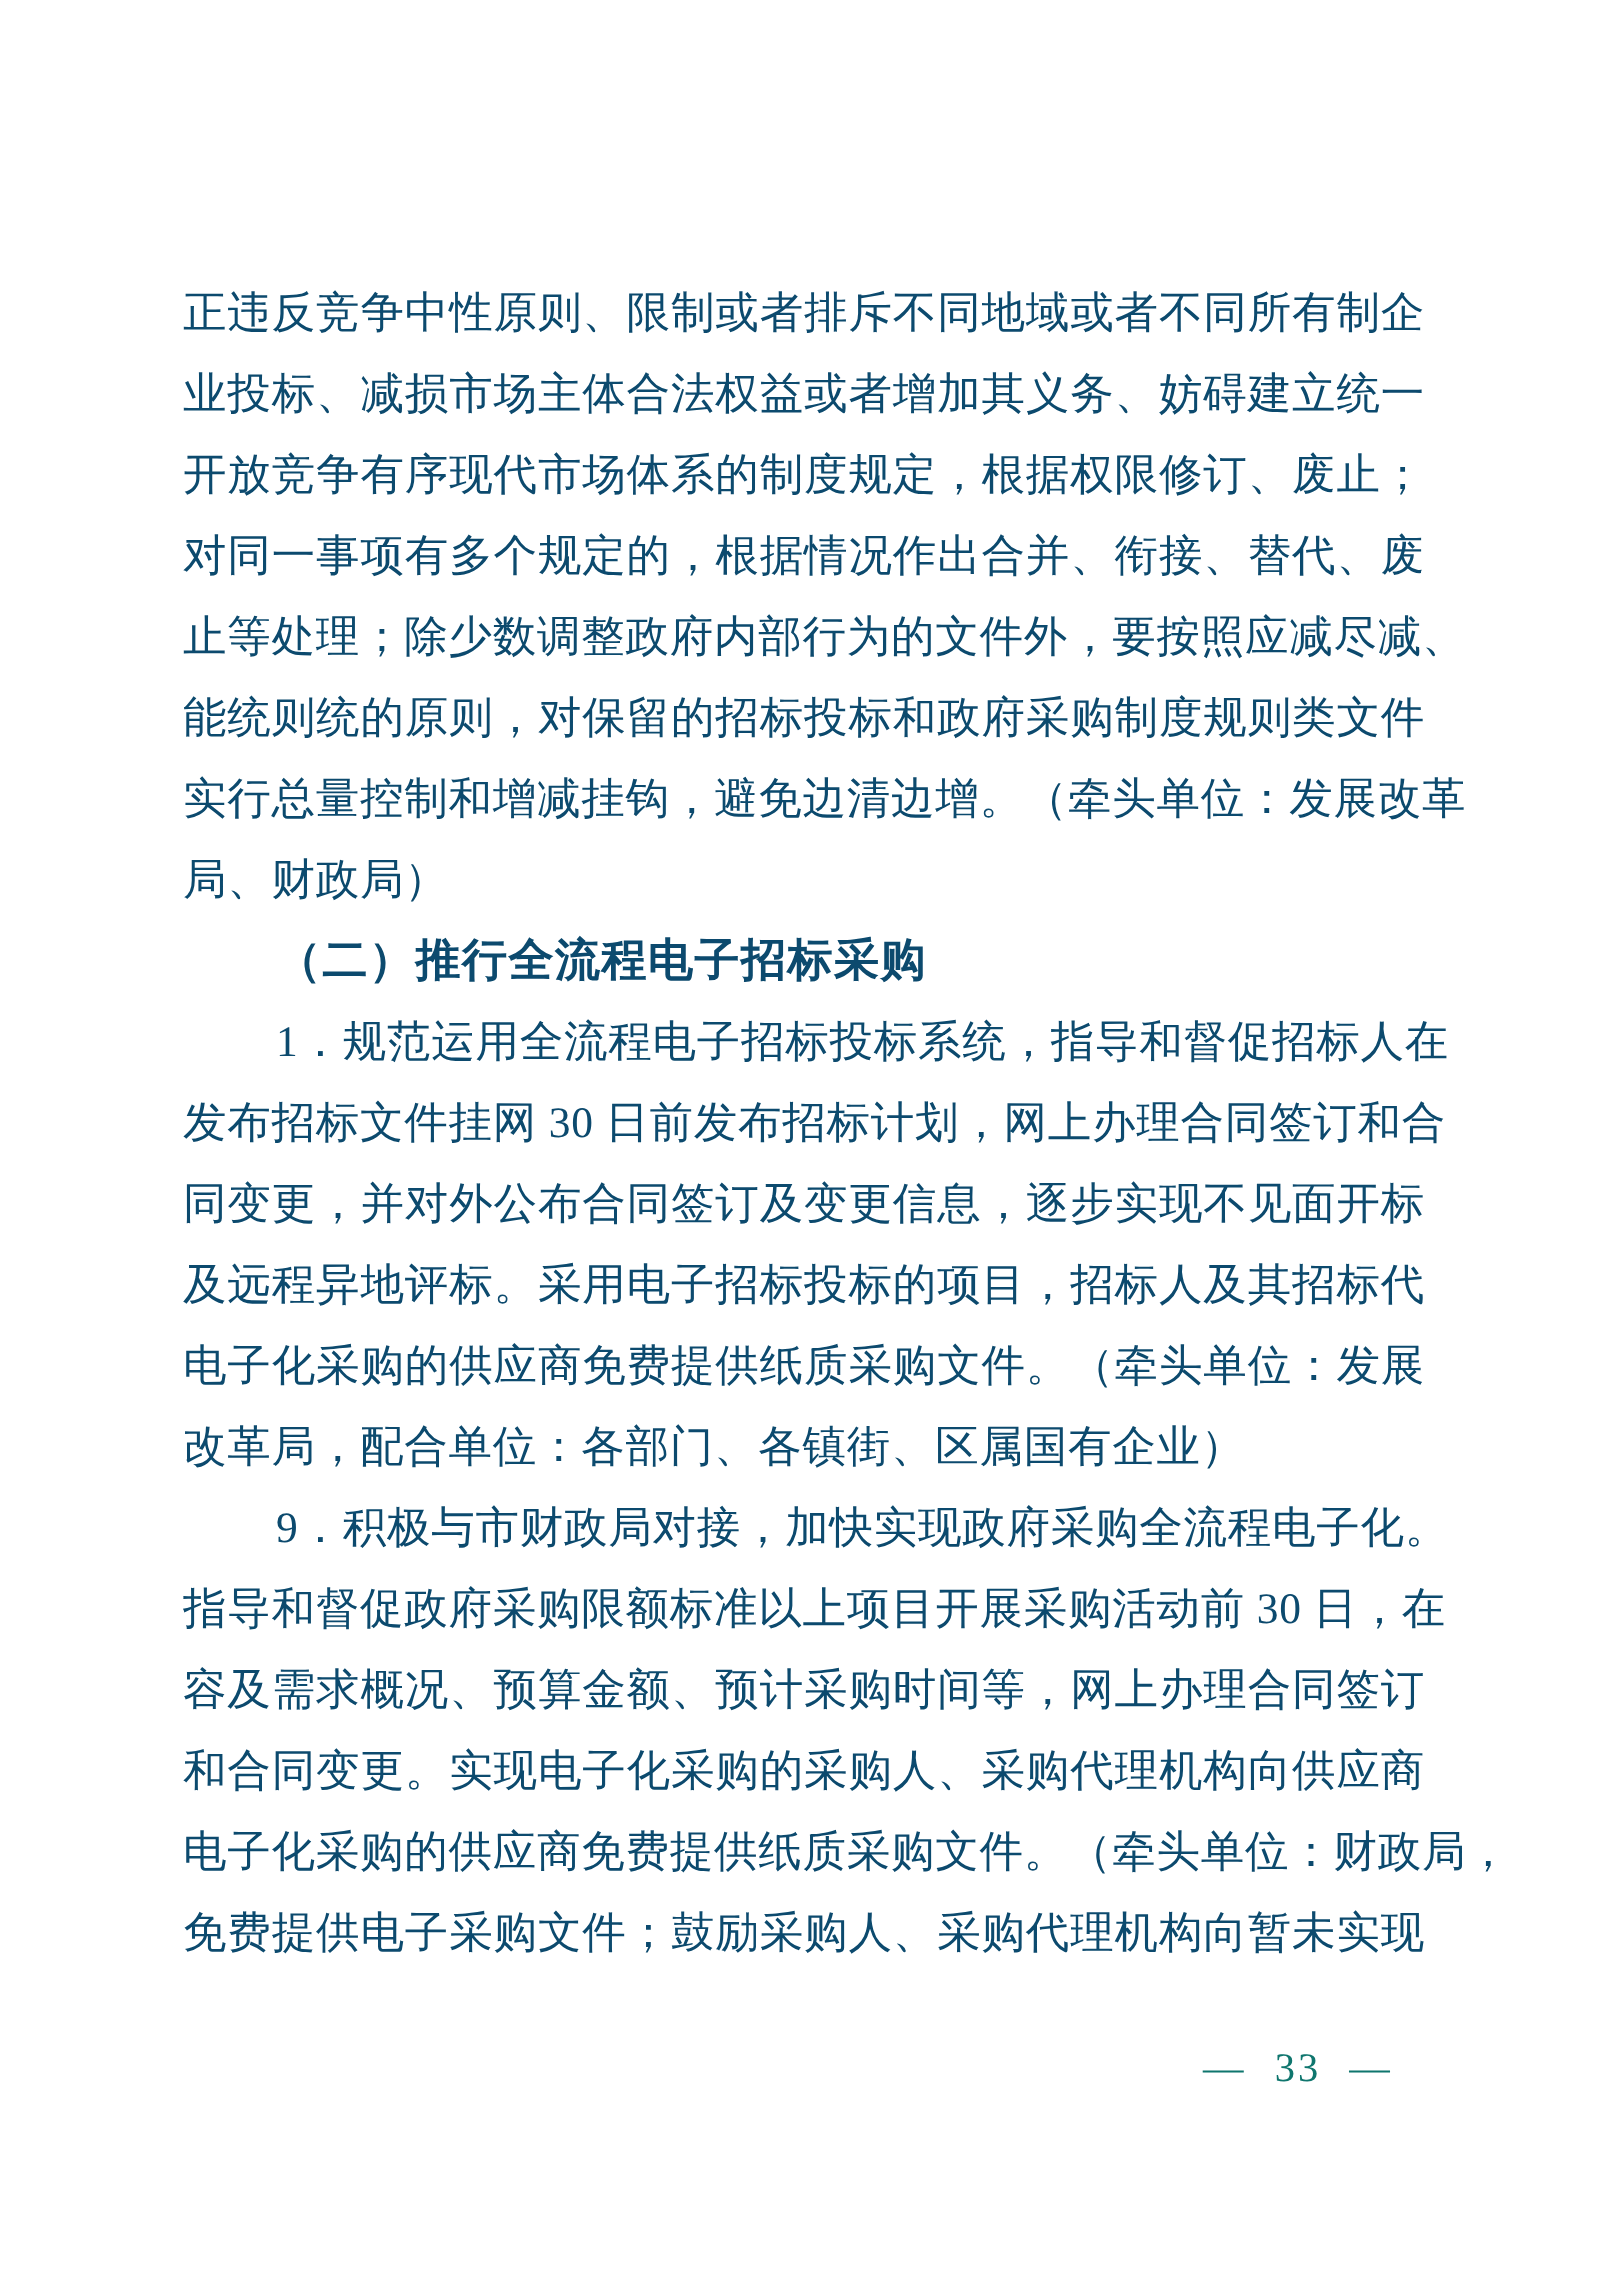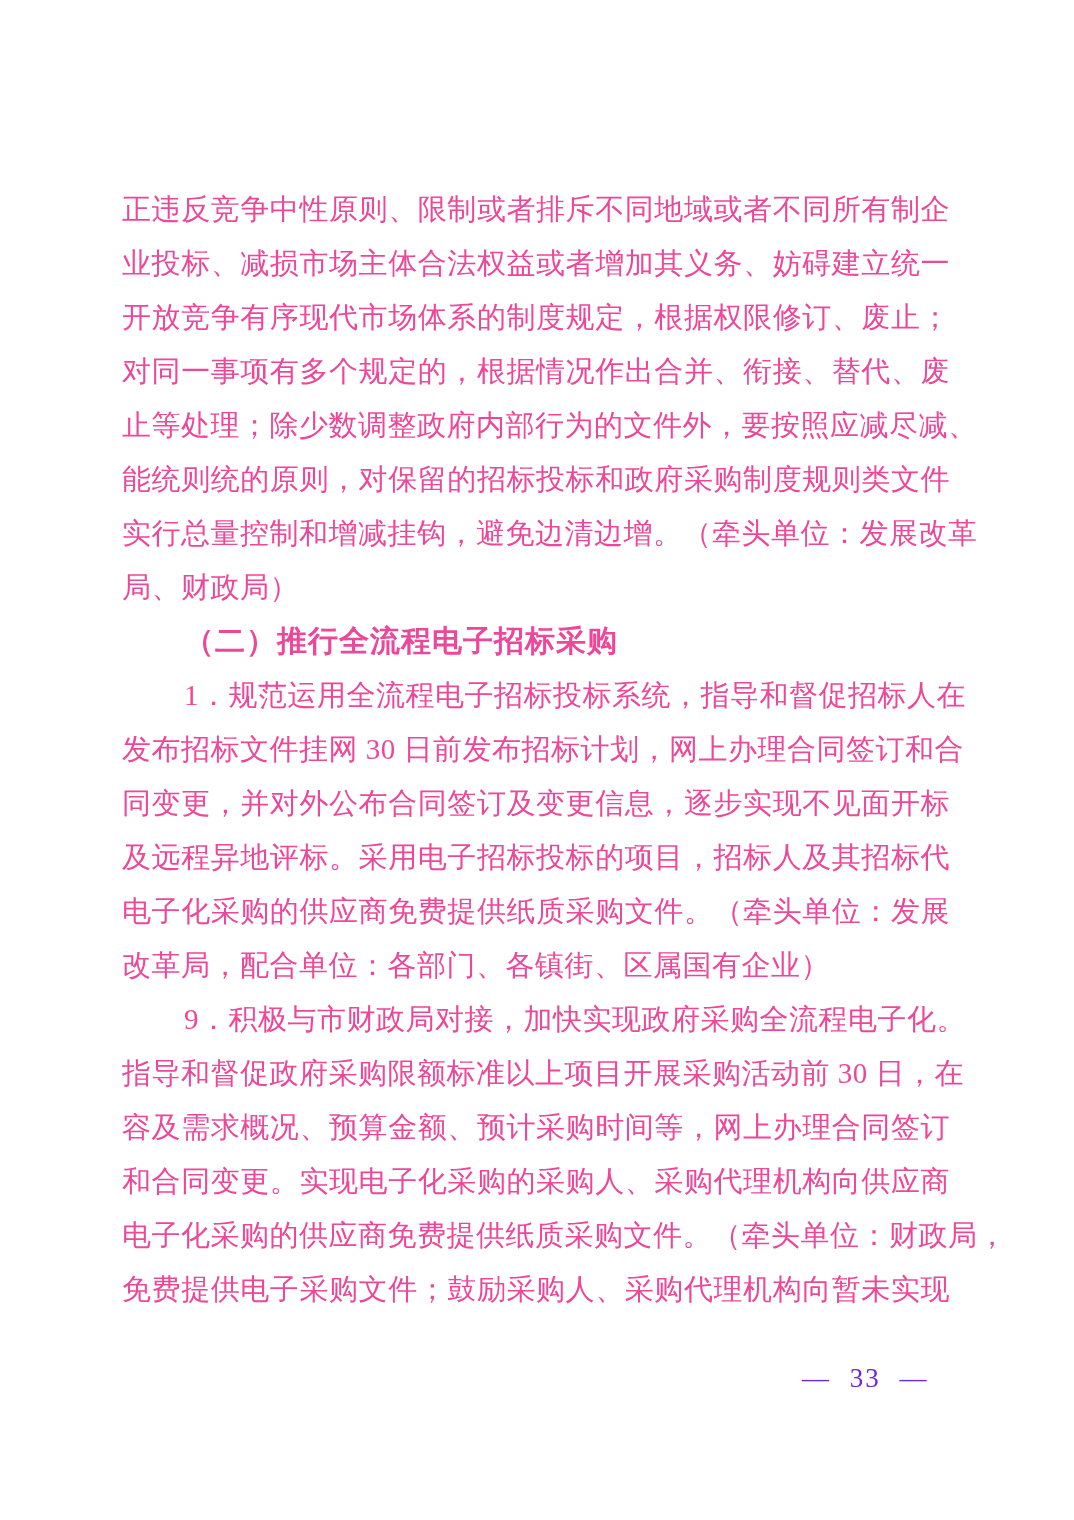--- a/index.html
+++ b/index.html
@@ -24,21 +24,21 @@
     width: 828px;
   }
   .line {
     font-size: 29px;
     line-height: 54px;
     height: 54px;
     letter-spacing: 0.5px;
     text-align: justify;
     text-align-last: justify;
     white-space: nowrap;
-    color: #ec4899;
+    color: #0c4a6e;
   }
   .line.short {
     text-align: right;
     text-align-last: left;
   }
   .line.indent {
     text-indent: 62px;
   }
   .line.heading {
     font-weight: 700;
@@ -46,21 +46,21 @@
     letter-spacing: 1px;
   }
   .page-number {
     position: absolute;
     left: 802px;
     top: 1363px;
     font-size: 27px;
     line-height: 30px;
     letter-spacing: 2px;
     word-spacing: 10px;
-    color: #6d28d9;
+    color: #0f766e;
   }
 </style>
 </head>
 <body>
 
 <div class="page">
   <div class="text-block">
     <div class="line">正违反竞争中性原则、限制或者排斥不同地域或者不同所有制企</div>
     <div class="line">业投标、减损市场主体合法权益或者增加其义务、妨碍建立统一</div>
     <div class="line">开放竞争有序现代市场体系的制度规定，根据权限修订、废止；</div>

